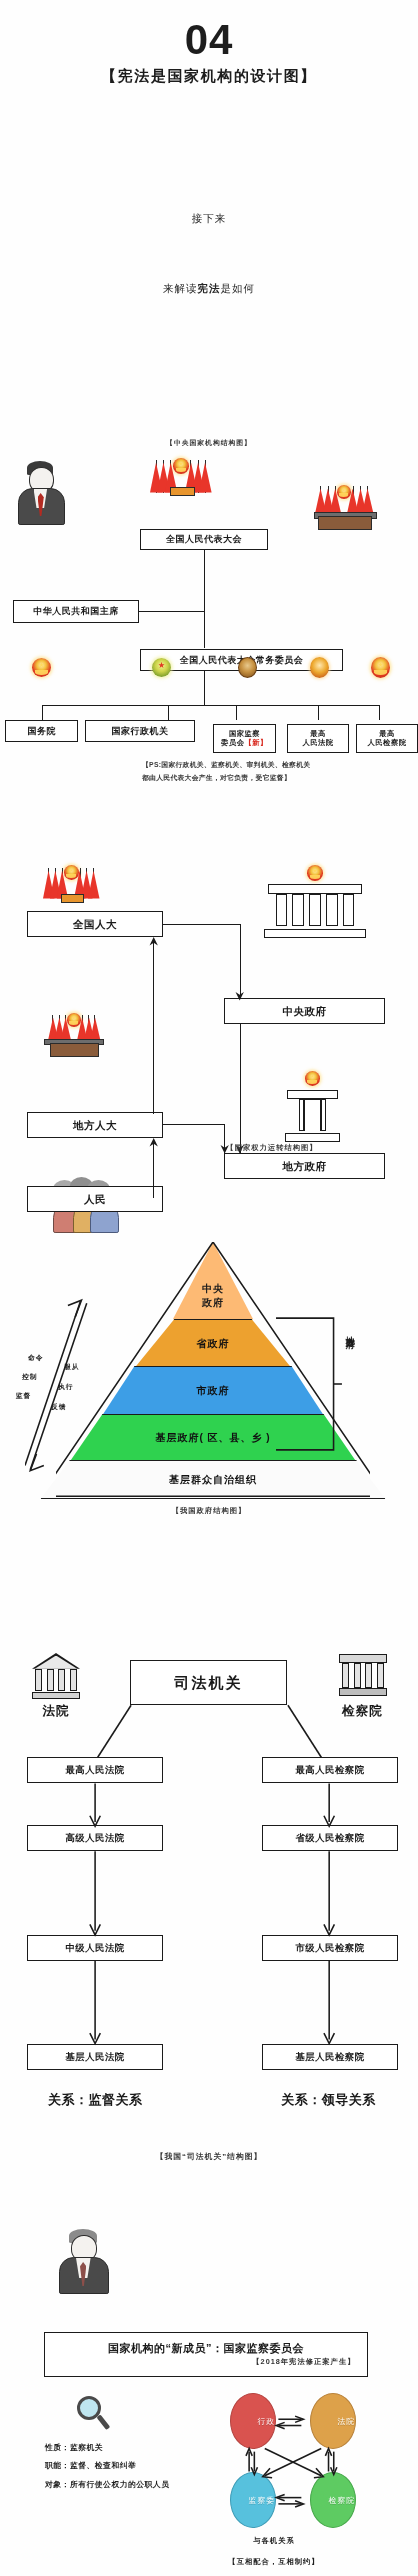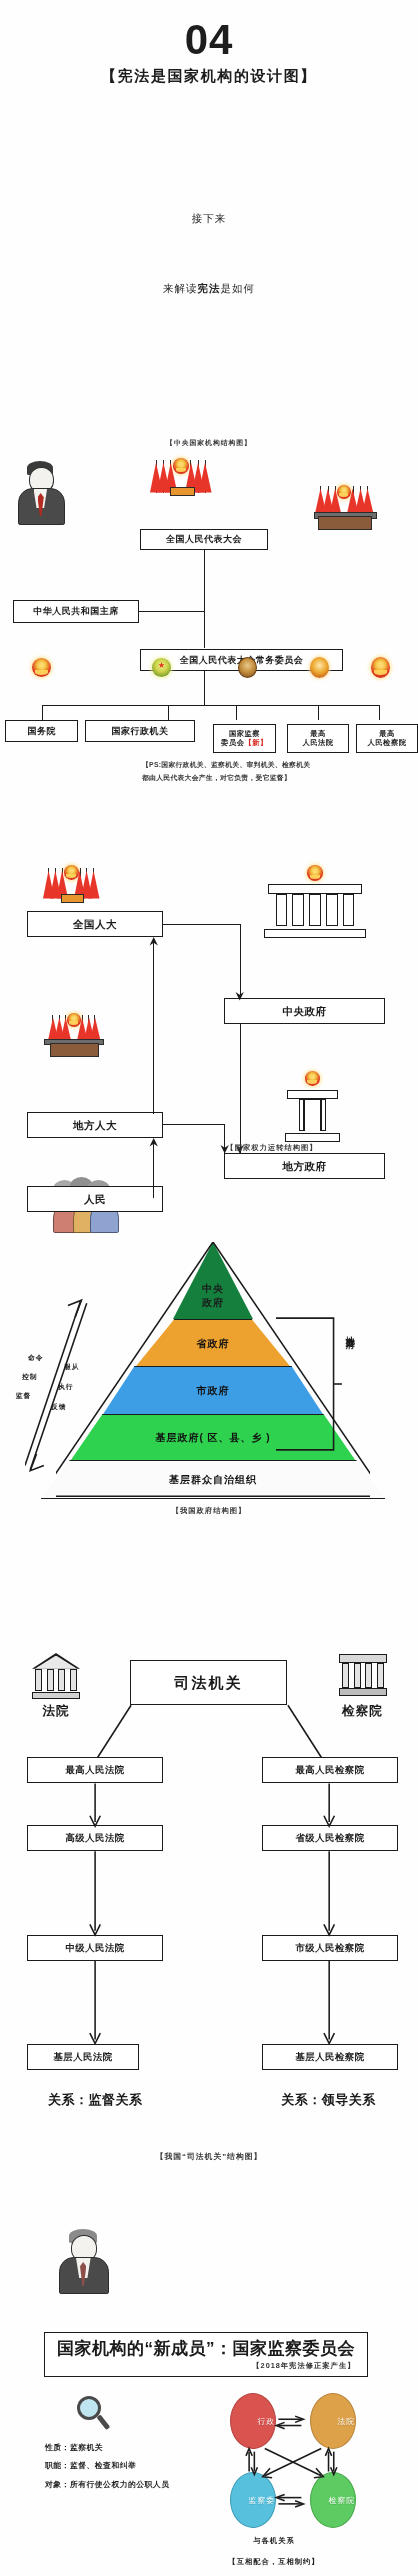--- a/index.html
+++ b/index.html
@@ -105,21 +105,21 @@
     letter-spacing:0.3px;color:#3a3a3a;line-height:1.9;
   }
 
   
   .pyr{position:absolute;}
   .pyr .tier{
     position:absolute;left:50%;transform:translateX(-50%);
     display:flex;align-items:center;justify-content:center;
     font-weight:800;letter-spacing:1px;color:#111;
   }
-  .t-apex{background:#15803d;clip-path:polygon(50% 0,100% 100%,0 100%);border:0;}
+  .t-apex{background:#fdba74;clip-path:polygon(50% 0,100% 100%,0 100%);border:0;}
   .t-prov{background:#eda12f;}
   .t-city{background:#3d9ee6;}
   .t-base{background:#2fd24f;}
   .t-auto{background:#fbfbfb;}
   .tier-border{border-top:1px solid #1b1b1b;border-bottom:1px solid #1b1b1b;}
   .pyr-outline{position:absolute;left:0;top:0;width:100%;height:100%;pointer-events:none;}
   .arr-lbl{position:absolute;font-size:6.8px;font-weight:800;letter-spacing:1px;color:#1b1b1b;}
   .brace-lbl{
     position:absolute;font-size:9px;font-weight:800;letter-spacing:1px;
     line-height:1.15;color:#1b1b1b;writing-mode:vertical-rl;text-orientation:upright;
@@ -452,21 +452,21 @@
 
   <div class="bx abs" style="left:27px;top:1757px;width:136px;height:26px;font-size:9.4px;">
     <span>最高人民法院</span>
   </div>
   <div class="bx abs" style="left:27px;top:1825px;width:136px;height:26px;font-size:9.4px;">
     <span>高级人民法院</span>
   </div>
   <div class="bx abs" style="left:27px;top:1935px;width:136px;height:26px;font-size:9.4px;">
     <span>中级人民法院</span>
   </div>
-  <div class="bx abs" style="left:27px;top:2044px;width:112px;height:26px;font-size:9.4px;">
+  <div class="bx abs" style="left:27px;top:2044px;width:136px;height:26px;font-size:9.4px;">
     <span>基层人民法院</span>
   </div>
 
   <div class="bx abs" style="left:262px;top:1757px;width:136px;height:26px;font-size:9.4px;">
     <span>最高人民检察院</span>
   </div>
   <div class="bx abs" style="left:262px;top:1825px;width:136px;height:26px;font-size:9.4px;">
     <span>省级人民检察院</span>
   </div>
   <div class="bx abs" style="left:262px;top:1935px;width:136px;height:26px;font-size:9.4px;">
@@ -500,21 +500,21 @@
 
   <div class="person" style="left:54px;top:2229px;width:59px;height:64px;">
     <div class="p-hair" style="left:14.6px;top:0;width:28px;height:13.6px;background:#8b8b8b;"></div>
     <div class="p-head" style="left:16.7px;top:6.3px;width:24px;height:25px;"></div>
     <div class="p-body" style="left:5.2px;top:28px;width:48px;height:35px;"></div>
     <div class="p-shirt" style="left:22px;top:29px;width:14.6px;height:20px;"></div>
     <div class="p-tie" style="left:26px;top:33px;width:6.3px;height:24px;background:#8d4f4a;"></div>
   </div>
 
   <div class="bx abs" style="left:44px;top:2332px;width:324px;height:45px;flex-direction:column;align-items:flex-start;justify-content:center;padding:0 11.5px;">
-    <div style="width:100%;text-align:center;font-size:17px;font-weight:700;letter-spacing:0.5px;">
+    <div style="width:100%;text-align:center;font-size:11px;font-weight:700;letter-spacing:0.5px;">
       <span>国家机构的“新成员”：</span><span style="font-weight:800;">国家监察委员会</span>
     </div>
     <div style="width:100%;text-align:right;font-size:7.3px;font-weight:600;letter-spacing:1px;margin-top:3.1px;color:#333;">【2018年宪法修正案产生】</div>
   </div>
 
   <div class="magnifier" style="left:77px;top:2396px;width:37px;height:42px;">
     <div class="glass"></div>
       <div class="handle"></div>
   </div>
 

